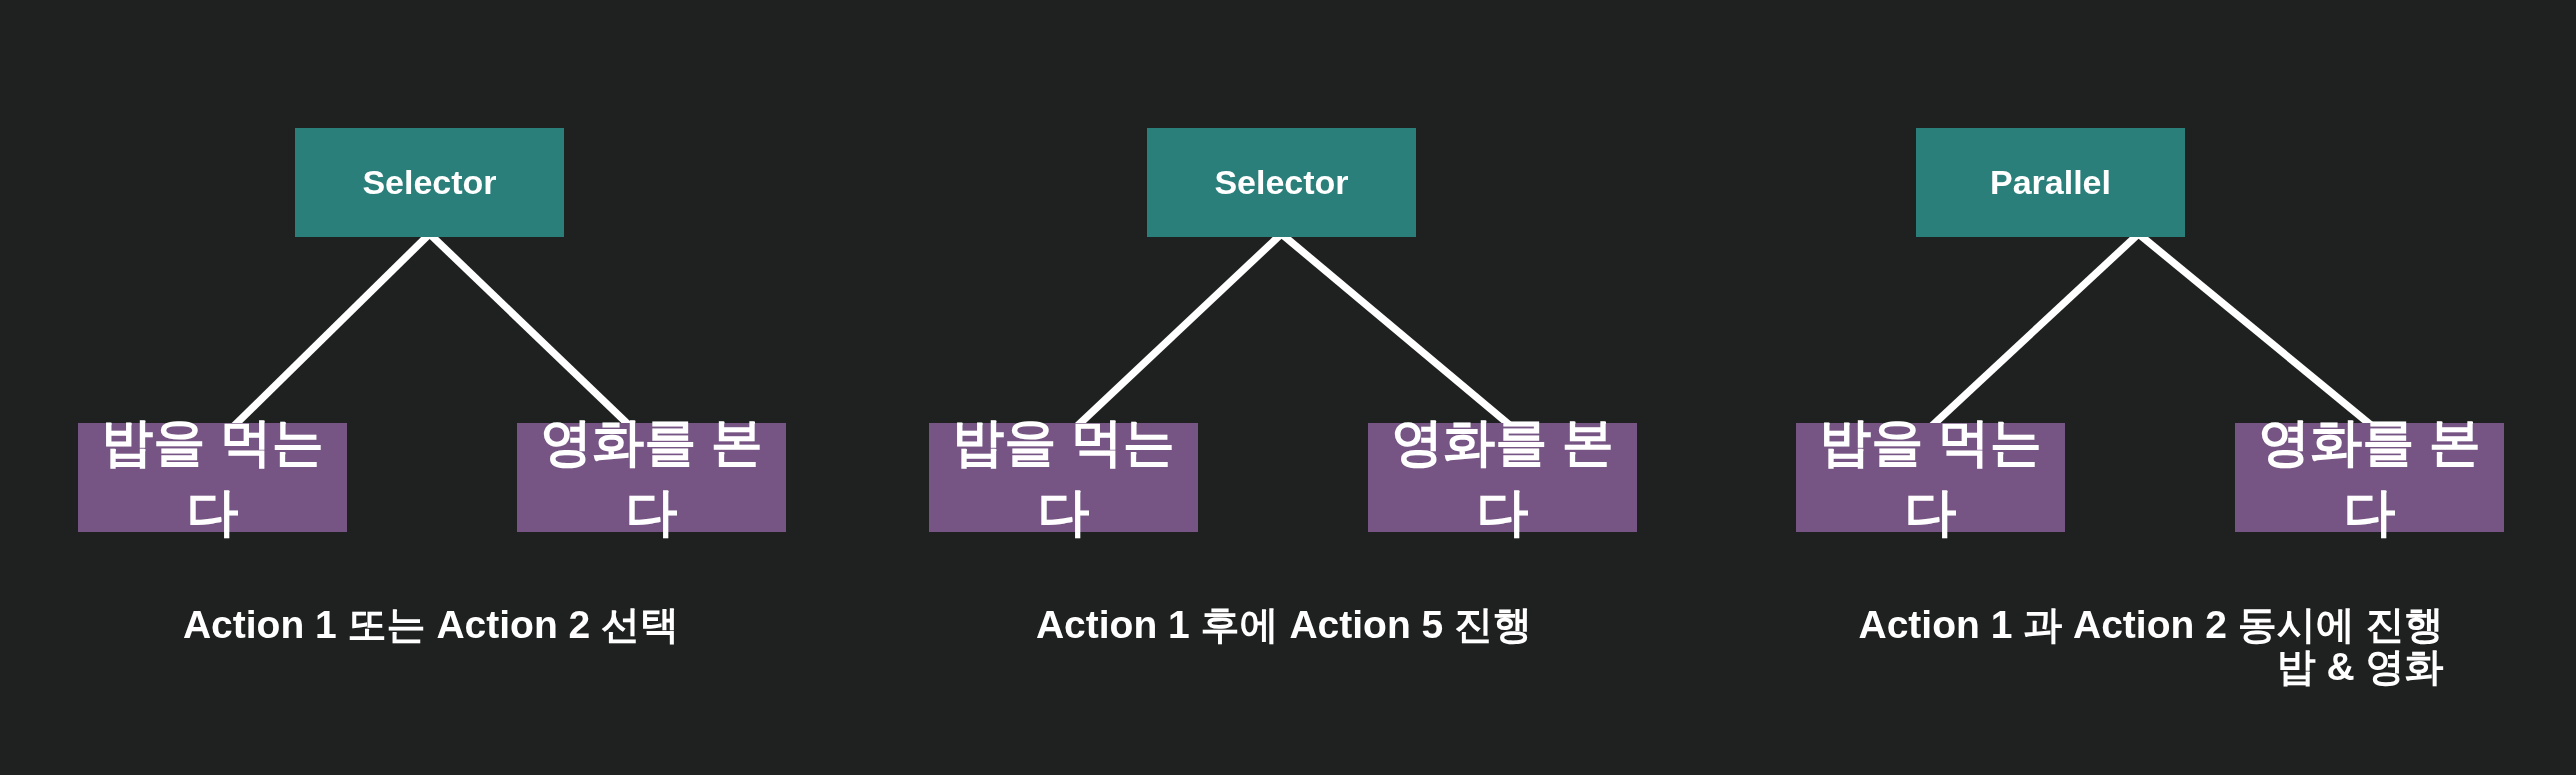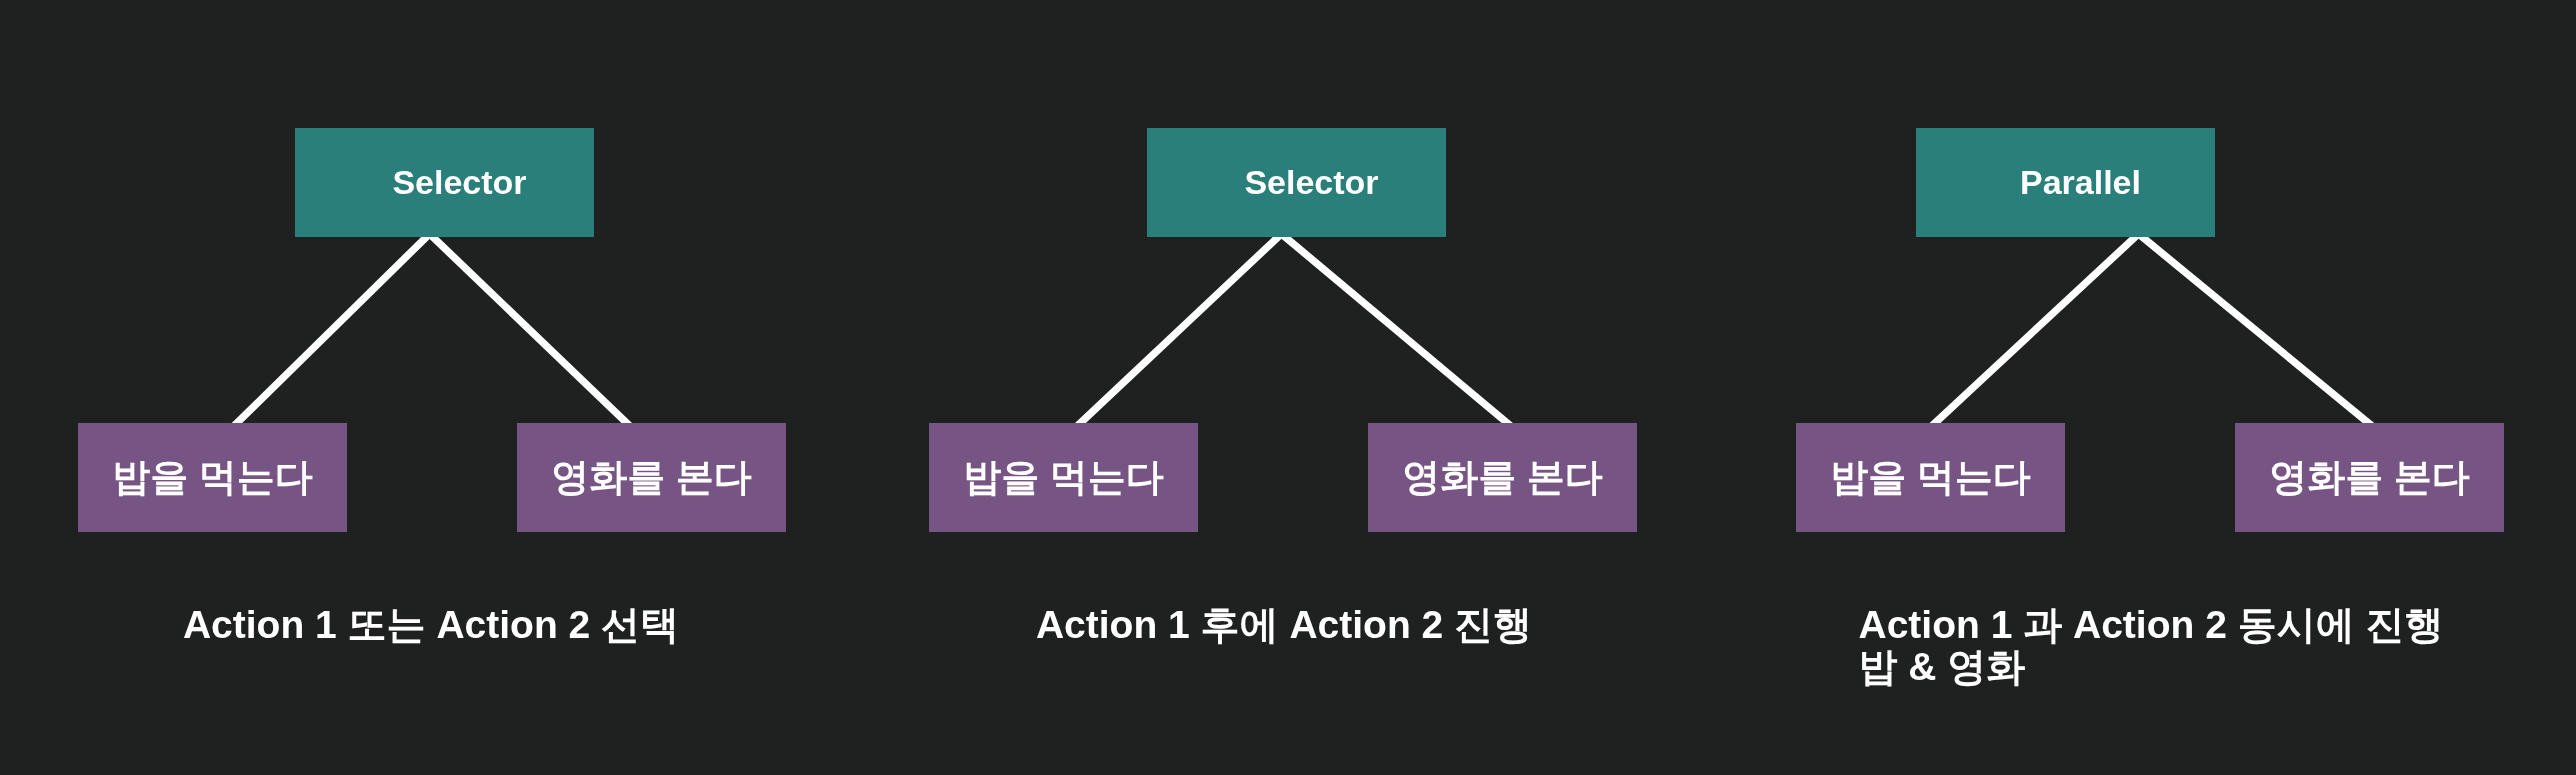--- a/index.html
+++ b/index.html
@@ -31,33 +31,32 @@
     justify-content: center;
     font-weight: 700;
     color: var(--text, #ffffff);
     text-align: center;
   }
   .composite {
     width: 269px;
     height: 109px;
     background: var(--composite, #2a7f7b);
     font-size: 34px;
-    padding-left: 30px;
   }
   .action {
     width: 269px;
     height: 109px;
     background: var(--action, #765584);
-    font-size: 38px;
+    font-size: 52px;
   }
   .caption {
     position: absolute;
     top: 604px;
     transform: translateX(-50%);
-    text-align: left;
+    text-align: right;
     color: var(--text, #ffffff);
     font-weight: 700;
     font-size: 39px;
     line-height: 1.08;
     white-space: nowrap;
   }
 </style>
 </head>
 <body>
 
@@ -88,21 +87,21 @@
   <div class="node composite" style="left:1147px;top:128px">
     <span>Selector</span>
   </div>
   <div class="node action" style="left:929px;top:423px">
     <span>밥을 먹는다</span>
   </div>
   <div class="node action" style="left:1368px;top:423px">
     <span>영화를 본다</span>
   </div>
   <div class="caption" style="left:1284px">
-    <div>Action 1 후에 Action 2 진행</div>
+    <div>Action 1 후에 Action 5 진행</div>
   </div>
 
   <div class="node composite" style="left:1916px;top:128px">
     <span>Parallel</span>
   </div>
   <div class="node action" style="left:1796px;top:423px">
     <span>밥을 먹는다</span>
   </div>
   <div class="node action" style="left:2235px;top:423px">
     <span>영화를 본다</span>

